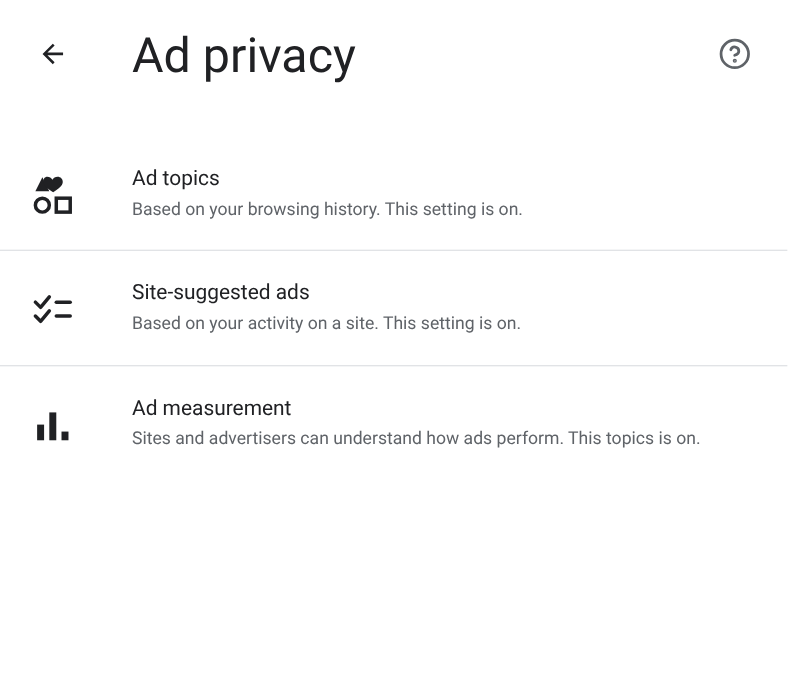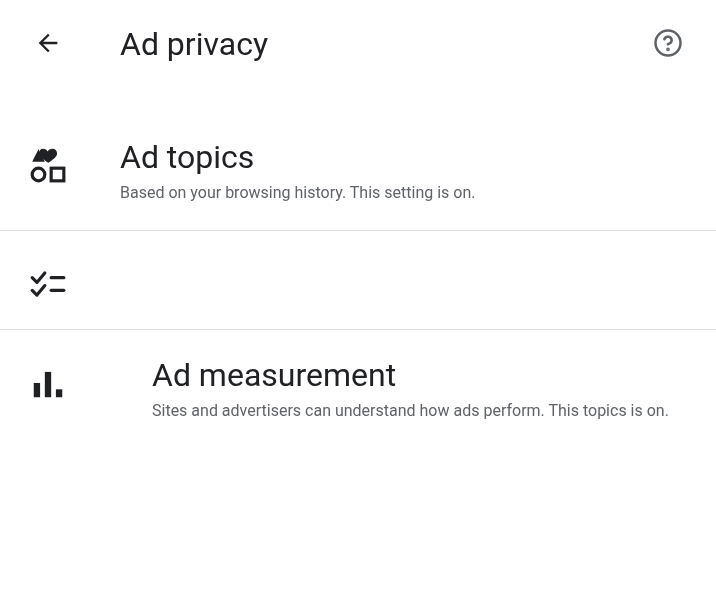--- a/index.html
+++ b/index.html
@@ -24,21 +24,21 @@
       width: 40px;
       height: 40px;
       display: flex;
       align-items: center;
       justify-content: center;
       cursor: pointer;
       background: none;
       border: none;
     }
     .title {
-      font-size: 32px;
+      font-size: 44px;
       font-weight: 400;
       color: #202124;
       margin-left: 52px;
       text-align: right;
     }
     .help-btn {
       position: absolute;
       right: 28px;
       width: 40px;
       height: 40px;
@@ -54,36 +54,35 @@
     }
     .setting-item {
       display: flex;
       align-items: flex-start;
       padding: 26px 30px 26px 28px;
       border-bottom: 1px solid #dadce0;
       cursor: pointer;
     }
     .setting-item:last-child {
       border-bottom: none;
-      gap: 32px;
     }
     .setting-icon {
       width: 40px;
       flex-shrink: 0;
       margin-right: 52px;
       display: flex;
       align-items: center;
       justify-content: center;
       margin-top: 8px;
     }
     .setting-content {
       flex: 1;
     }
     .setting-title {
-      font-size: 32px;
+      font-size: 19px;
       font-weight: 400;
       color: #202124;
       margin-bottom: 6px;
     }
     .setting-desc {
       font-size: 16px;
       font-weight: 400;
       color: #5f6368;
       line-height: 1.4;
     }
@@ -130,20 +129,24 @@
 
   <div class="setting-item">
     <div class="setting-icon">
       <svg width="38" height="38" viewBox="0 0 24 24" fill="none" stroke="#202124" stroke-width="2">
         <path d="M2 8 L5 11 L10 5" stroke-linecap="round" stroke-linejoin="round"></path>
         <line x1="14" y1="8" x2="22" y2="8" stroke-linecap="round"></line>
         <path d="M2 16 L5 19 L10 13" stroke-linecap="round" stroke-linejoin="round"></path>
         <line x1="14" y1="16" x2="22" y2="16" stroke-linecap="round"></line>
       </svg>
     </div>
+    <div class="setting-content">
+      <div class="setting-title">Site-suggested ads</div>
+      <div class="setting-desc">Based on your activity on a site. This setting is on.</div>
+    </div>
   </div>
 
   <div class="setting-item">
     <div class="setting-icon">
       <svg width="38" height="38" viewBox="0 0 24 24" fill="#202124">
         <rect x="3" y="12" width="4" height="9"></rect>
         <rect x="10" y="5" width="4" height="16"></rect>
         <rect x="17" y="16" width="4" height="5"></rect>
       </svg>
     </div>

